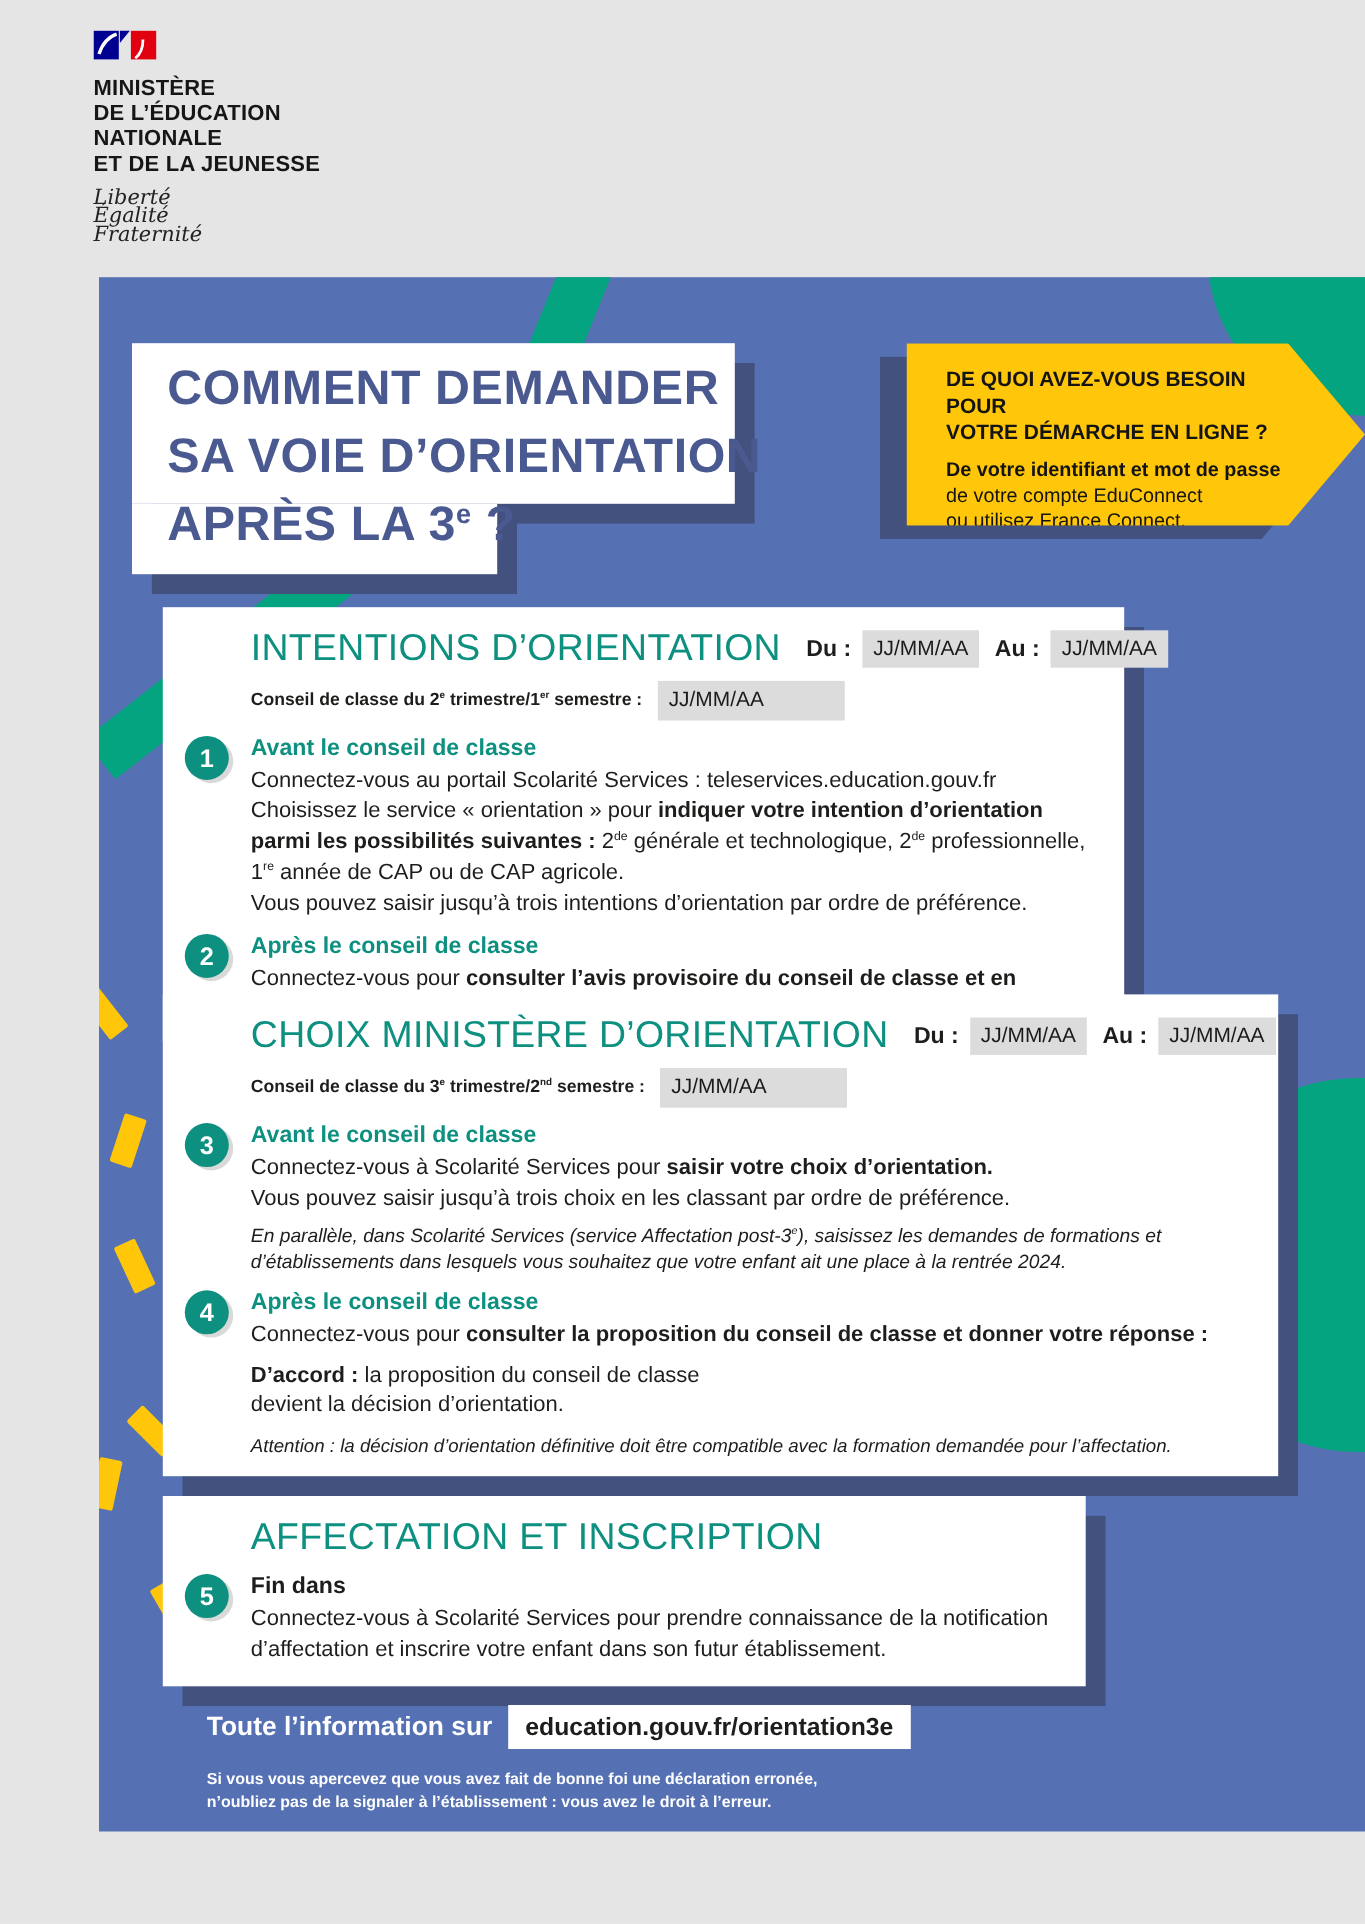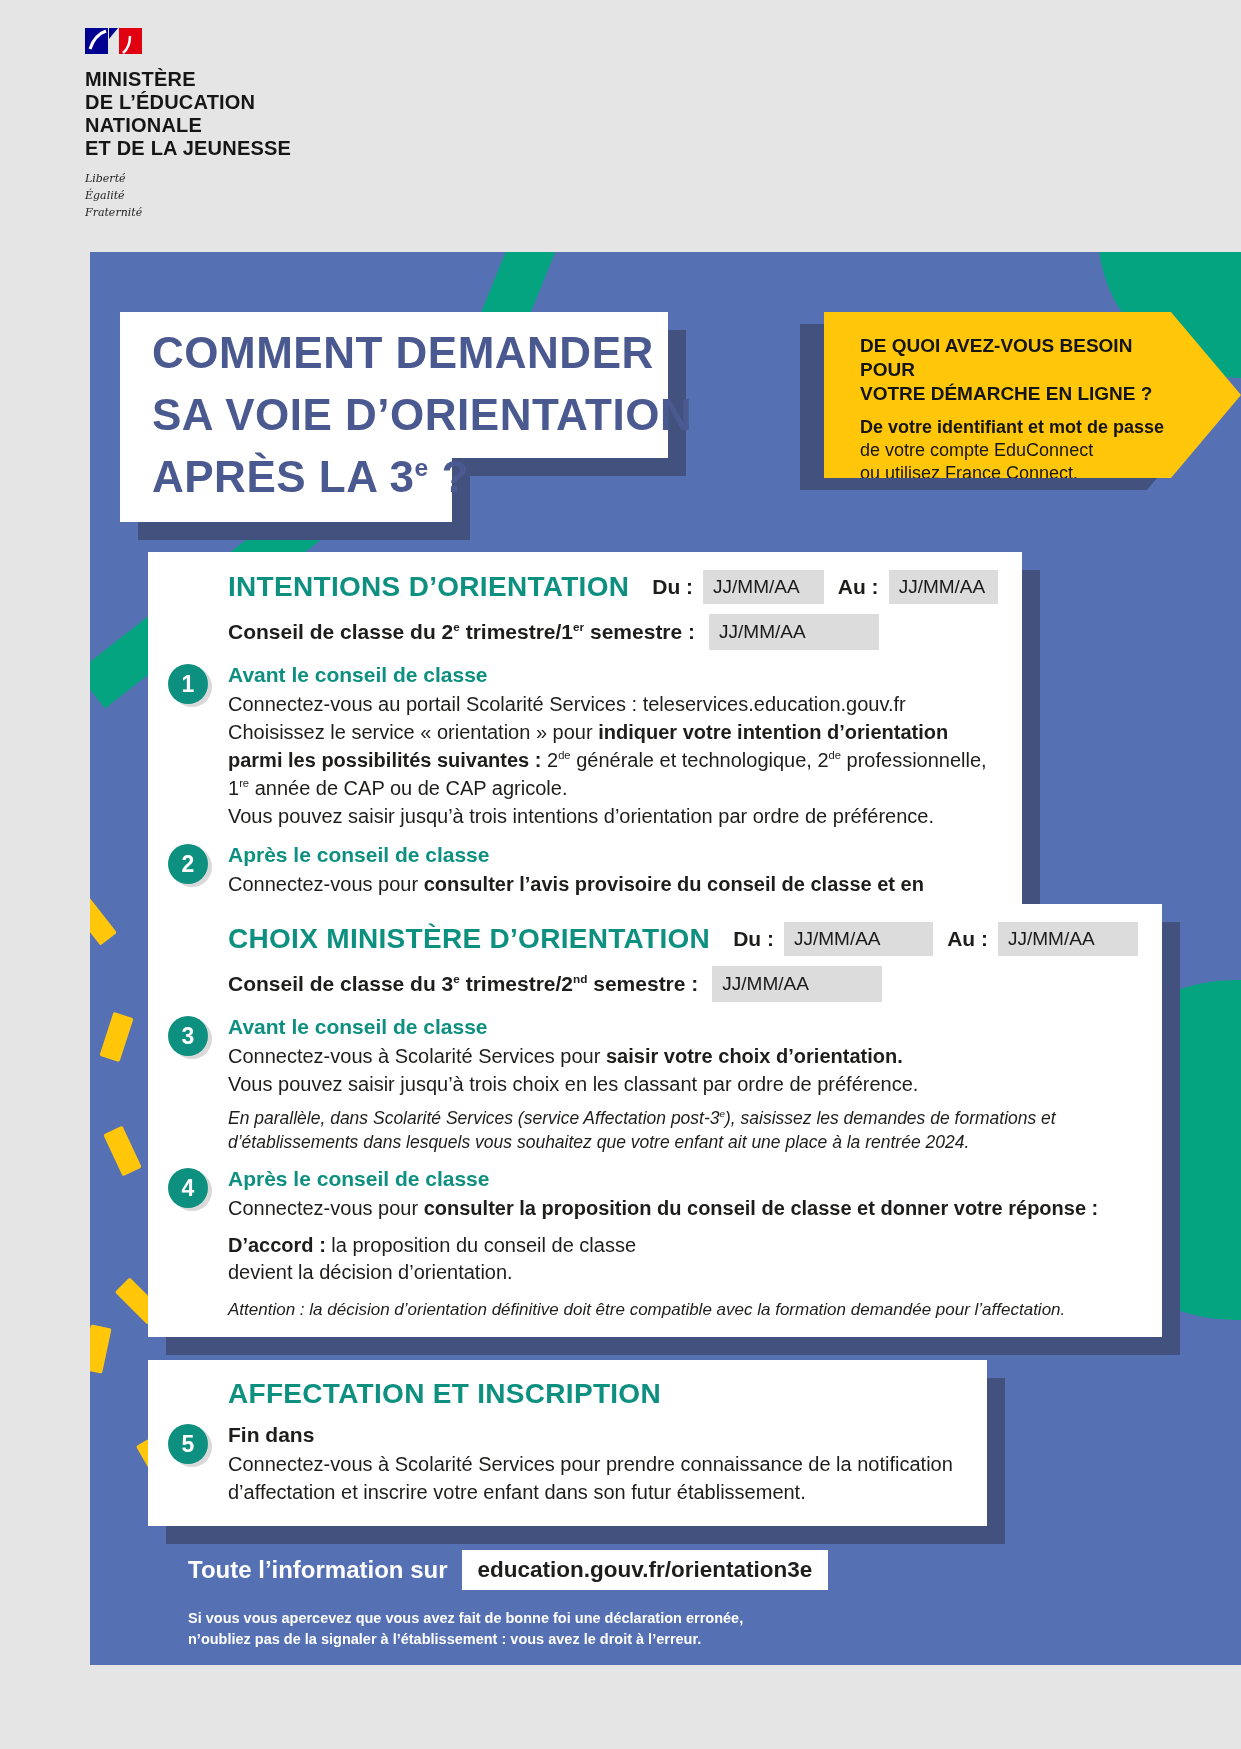--- a/index.html
+++ b/index.html
@@ -9,21 +9,21 @@
   html,body{margin:0;padding:0;background:#fff;}
   .page{position:relative;width:1241px;height:1749px;background:#e5e5e5;overflow:hidden;
         font-family:"Liberation Sans",sans-serif;color:var(--ink);}
   .b{font-weight:700}
   .i{font-style:italic}
   sup{font-size:56%;line-height:0;}
 
   
   .logo{position:absolute;left:85px;top:26px;width:320px;}
   .ministry{margin-top:8px;font-size:20px;font-weight:800;line-height:23px;color:#161616;letter-spacing:.2px;}
-  .motto{margin-top:10px;font-family:"DejaVu Serif",serif;font-style:italic;font-size:11px;line-height:17px;color:#222;}
+  .motto{margin-top:10px;font-family:"DejaVu Serif",serif;font-style:italic;font-size:19px;line-height:17px;color:#222;}
 
   
   .panel{position:absolute;left:90px;top:252px;width:1151px;height:1413px;background:var(--blue);overflow:hidden;}
   .deco{position:absolute;}
   .qcircle{left:1008px;top:-164px;width:290px;height:290px;border-radius:50%;background:var(--green);}
   .bigcircle{left:975px;top:728px;width:340px;height:340px;border-radius:50%;background:var(--green);z-index:1;}
   .stripe{background:var(--green);}
   .stripe-top{left:400px;top:-16px;width:46px;height:118px;transform:rotate(22deg);}
   .stripe-left{left:96px;top:196px;width:46px;height:300px;transform:rotate(52deg);}
   .confetti{width:21px;height:46px;background:var(--yellow);border-radius:2px;}
@@ -44,27 +44,27 @@
   .callout-body{margin-top:10px;font-size:18px;line-height:23px;}
   .callout-note{margin-top:10px;font-size:18px;font-weight:800;}
 
   
   .card{position:absolute;background:#fff;z-index:2;box-shadow:18px 18px 0 var(--navy);
         box-sizing:border-box;padding:14px 24px 16px 0;}
   .card1{left:58px;top:300px;width:874px;}
   .card2{left:58px;top:652px;width:1014px;}
   .card3{left:58px;top:1108px;width:839px;padding-bottom:20px;}
   .card-head{display:flex;align-items:center;padding-left:80px;margin-top:4px;}
-  .card-heading{font-size:28px;font-weight:700;color:var(--teal);letter-spacing:.3px;white-space:nowrap;}
+  .card-heading{font-size:34px;font-weight:400;color:var(--teal);letter-spacing:.3px;white-space:nowrap;}
   .datelabel{font-size:21px;font-weight:800;margin-left:23px;white-space:nowrap;}
   .field{background:var(--field);height:34px;display:flex;align-items:center;box-sizing:border-box;
          padding:0 10px;font-size:19px;color:#1a1a1a;margin-left:10px;text-align:center;}
   .f180{width:180px}.f162{width:162px}.f170{width:170px}.f160{width:160px}.f150{width:150px}
   .conseil-row{display:flex;align-items:center;padding-left:80px;margin-top:10px;}
-  .conseil-label{font-size:21px;font-weight:800;white-space:nowrap;}
+  .conseil-label{font-size:16px;font-weight:800;white-space:nowrap;}
   .step{position:relative;padding-left:80px;margin-top:13px;}
   .badge{position:absolute;left:20px;top:1px;width:40px;height:40px;border-radius:50%;background:var(--teal);
          color:#fff;font-size:23px;font-weight:800;display:flex;align-items:center;justify-content:center;
          box-shadow:4px 3px 0 #d9d9d9;}
   .step-title{font-size:21px;font-weight:800;color:var(--teal);margin-bottom:3px;}
   .step-title.dark{color:var(--ink);}
   .step p{margin:0;font-size:20px;line-height:28px;color:var(--ink);}
   .w790{max-width:790px}.w900{max-width:905px}.w730{max-width:735px}
   .note{margin-top:8px;font-size:17.5px;line-height:24px;max-width:835px;}
   .cols{display:flex;gap:46px;margin-top:10px;}

